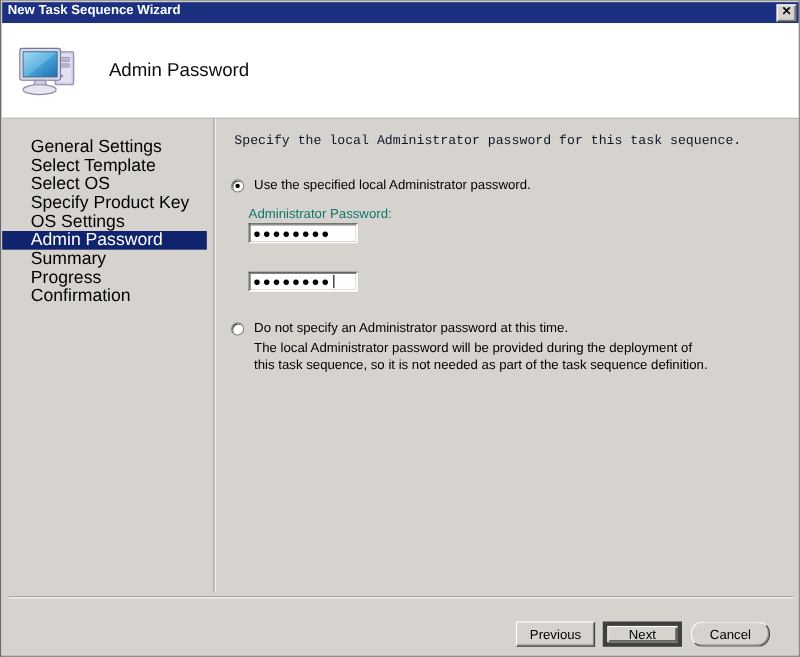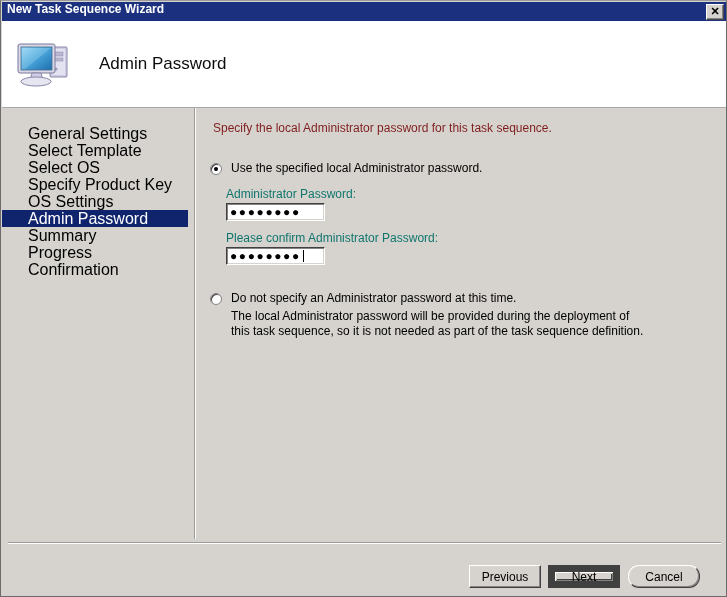--- a/index.html
+++ b/index.html
@@ -150,22 +150,23 @@
     position: absolute;
     left: 200px; top: 0;
     width: 520px;
     height: 431px;
   }
 
   .intro-text {
     position: absolute;
     left: 11px; top: 13px;
     font-size: 12px;
-    color: #7f1d1d;
-    white-space: nowrap;
+    color: #0f172a;
+    white-space: nowrap;
+    font-family: Liberation Mono, monospace;
   }
 
   
   .radio-row {
     position: absolute;
     display: flex;
     align-items: flex-start;
   }
   .radio-row.opt1 { left: 8px; top: 53px; }
   .radio-row.opt2 { left: 8px; top: 183px; }
@@ -275,21 +276,21 @@
     font-size: 12px;
     color: #000000;
     display: flex;
     align-items: center;
     justify-content: center;
     cursor: default;
   }
   .btn.previous { left: 467px; }
   .btn.next {
     left: 546px;
-    border: 7px solid #404040;
+    border: 4px solid #404040;
     box-shadow: inset 1px 1px 0 #ffffff, inset -1px -1px 0 #868482,
                 inset 2px 2px 0 #d6d3ce, inset -2px -2px 0 #404040;
   }
   .btn.cancel { left: 626px; border-radius: 11px; }
 </style>
 </head>
 <body>
 
 <div class="window">
 
@@ -348,21 +349,20 @@
       <div class="radio-row opt1">
         <div class="radio checked"></div>
         <div class="radio-label">Use the specified local Administrator password.</div>
       </div>
 
       <div class="field-label l1">Administrator Password:</div>
       <div class="text-input i1">
         <span class="dots">●●●●●●●●</span>
       </div>
 
-      <div class="field-label l2">Please confirm Administrator Password:</div>
       <div class="text-input i2">
         <span class="dots">●●●●●●●●</span>
         <span class="caret"></span>
       </div>
 
       <div class="radio-row opt2">
         <div class="radio"></div>
         <div class="radio-label">Do not specify an Administrator password at this time.</div>
       </div>
 

